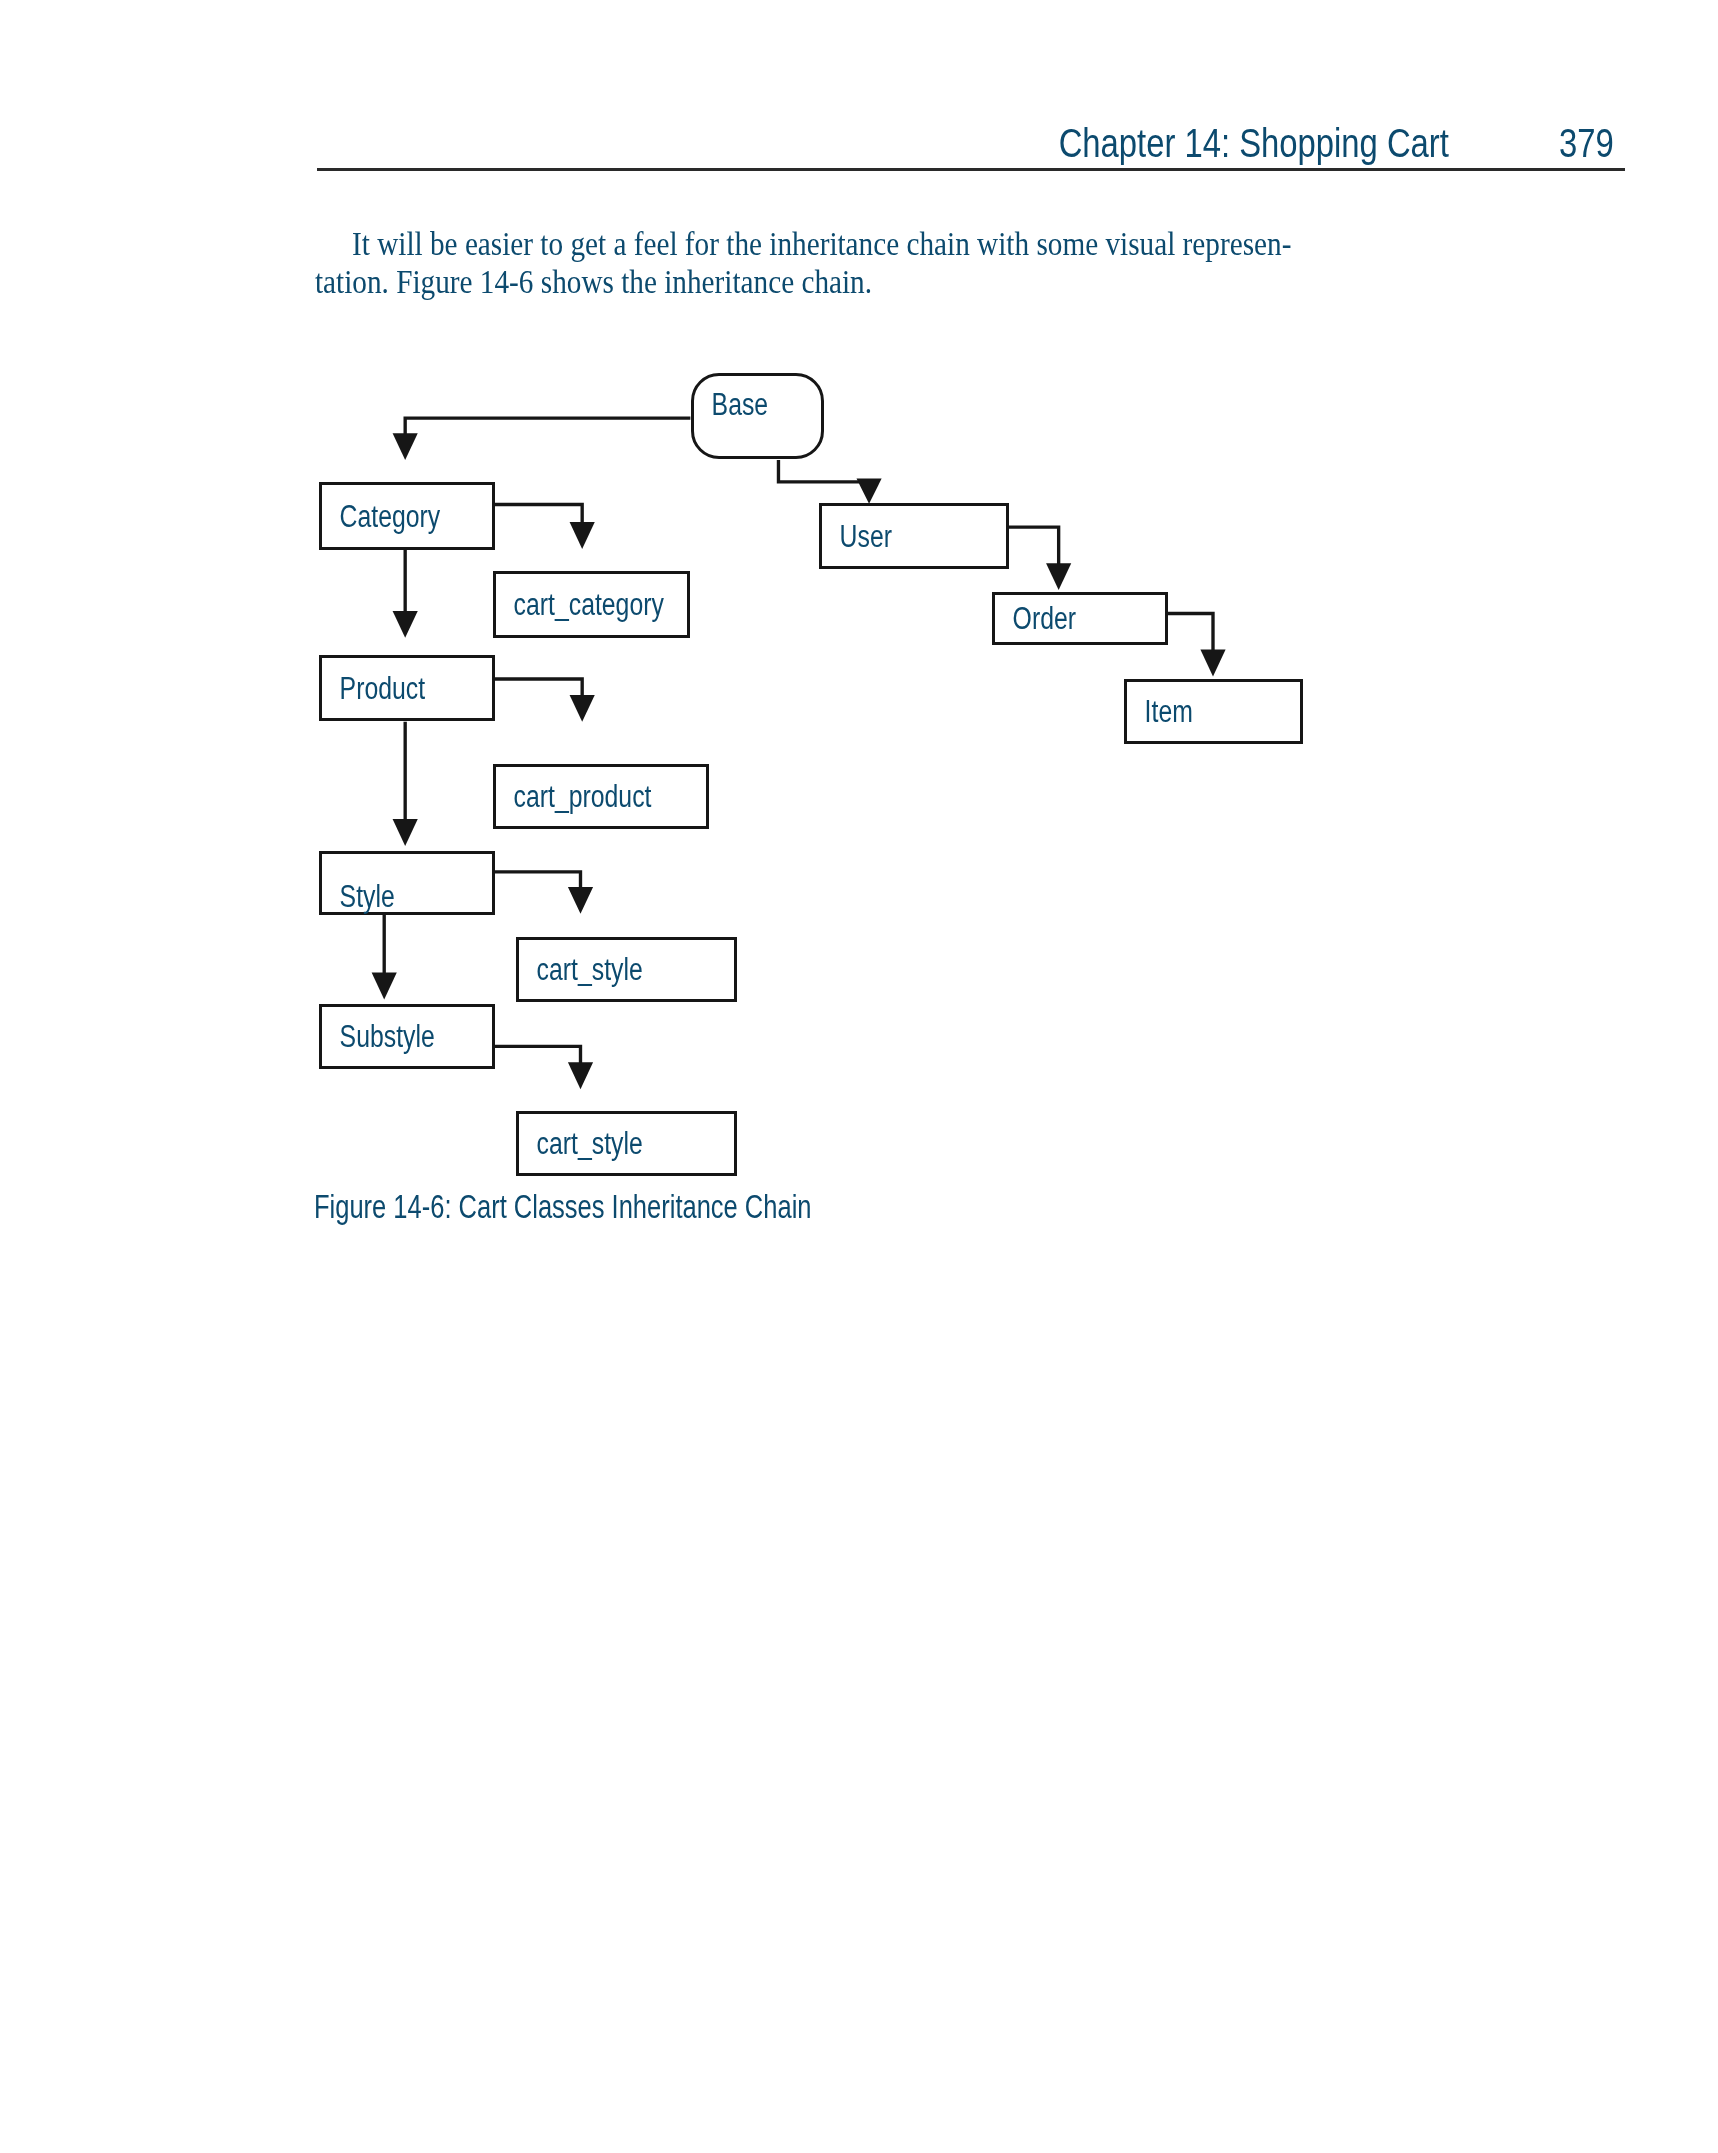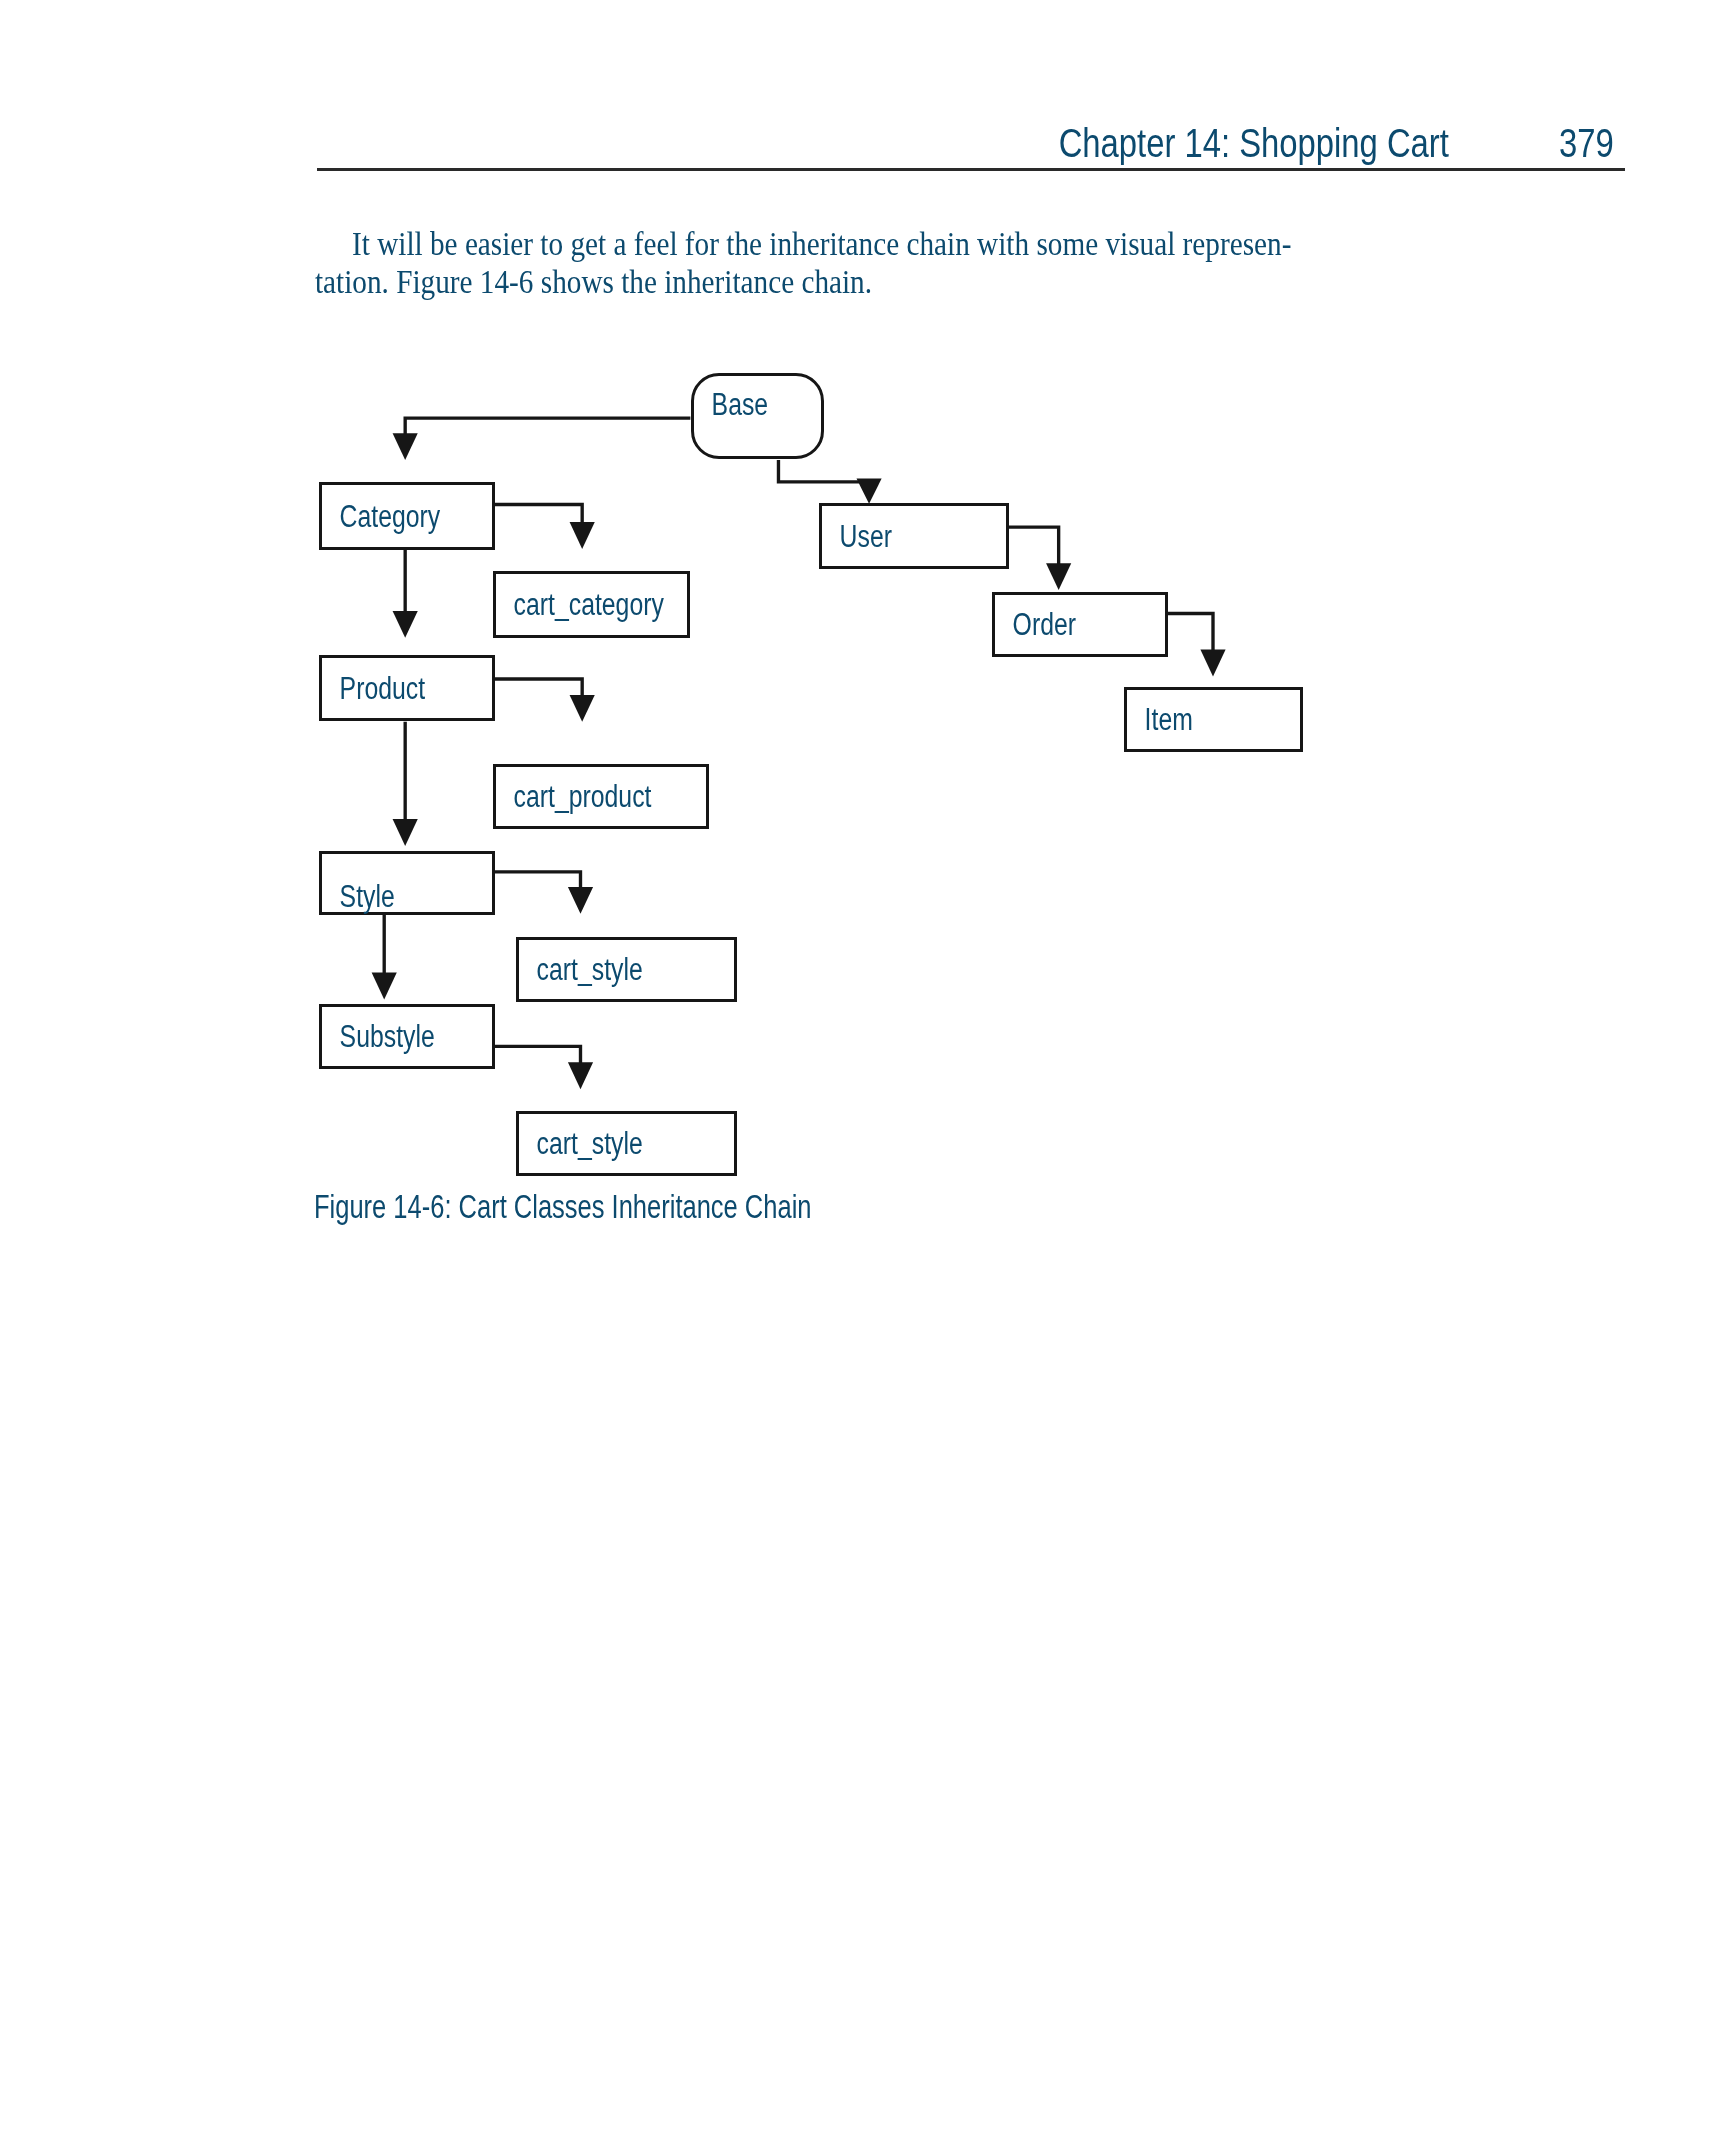--- a/index.html
+++ b/index.html
@@ -155,25 +155,25 @@
   </div>
 
   <div class="node" style="left:493px;top:571px;width:197px;height:67px;align-items:center;">
     <span class="lbl">cart_category</span>
   </div>
 
   <div class="node" style="left:819px;top:503px;width:190px;height:66px;">
     <span class="lbl">User</span>
   </div>
 
-  <div class="node" style="left:992px;top:592px;width:176px;height:65px;">
+  <div class="node" style="left:992px;top:592px;width:176px;height:53px;">
     <span class="lbl">Order</span>
   </div>
 
-  <div class="node" style="left:1124px;top:679px;width:179px;height:65px;margin-top:8px;">
+  <div class="node" style="left:1124px;top:679px;width:179px;height:65px;">
     <span class="lbl">Item</span>
   </div>
 
   <div class="node" style="left:319px;top:655px;width:176px;height:66px;">
     <span class="lbl">Product</span>
   </div>
 
   <div class="node" style="left:493px;top:764px;width:216px;height:65px;">
     <span class="lbl">cart_product</span>
   </div>

